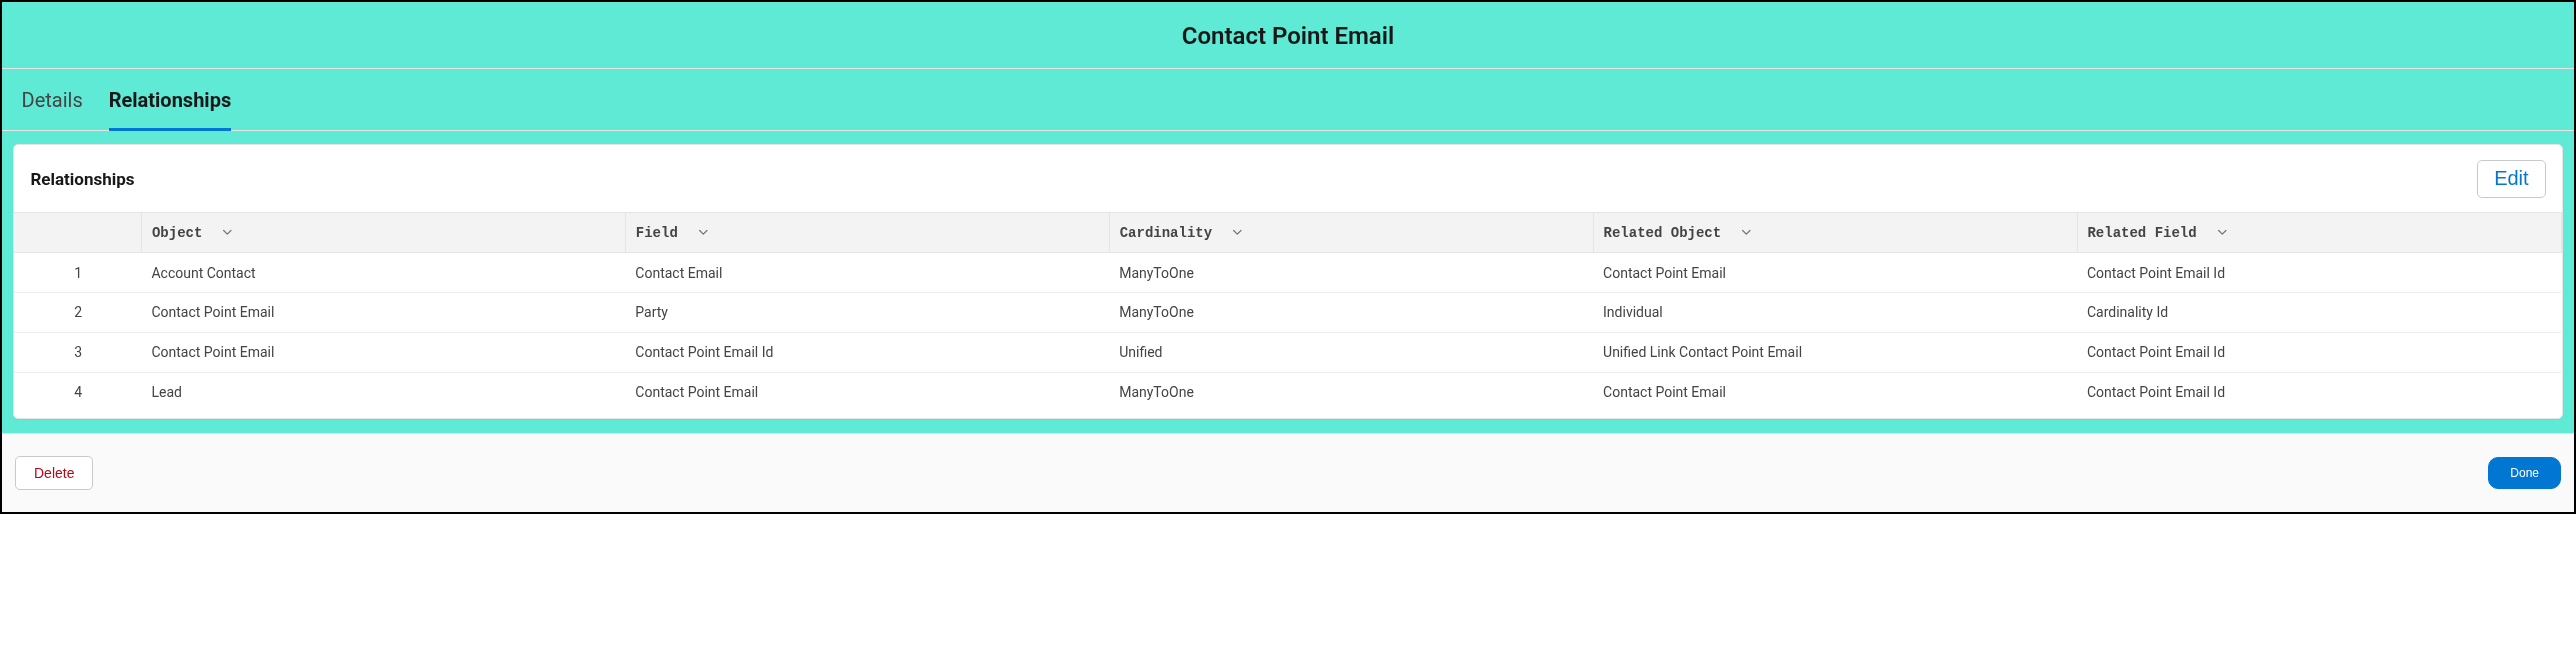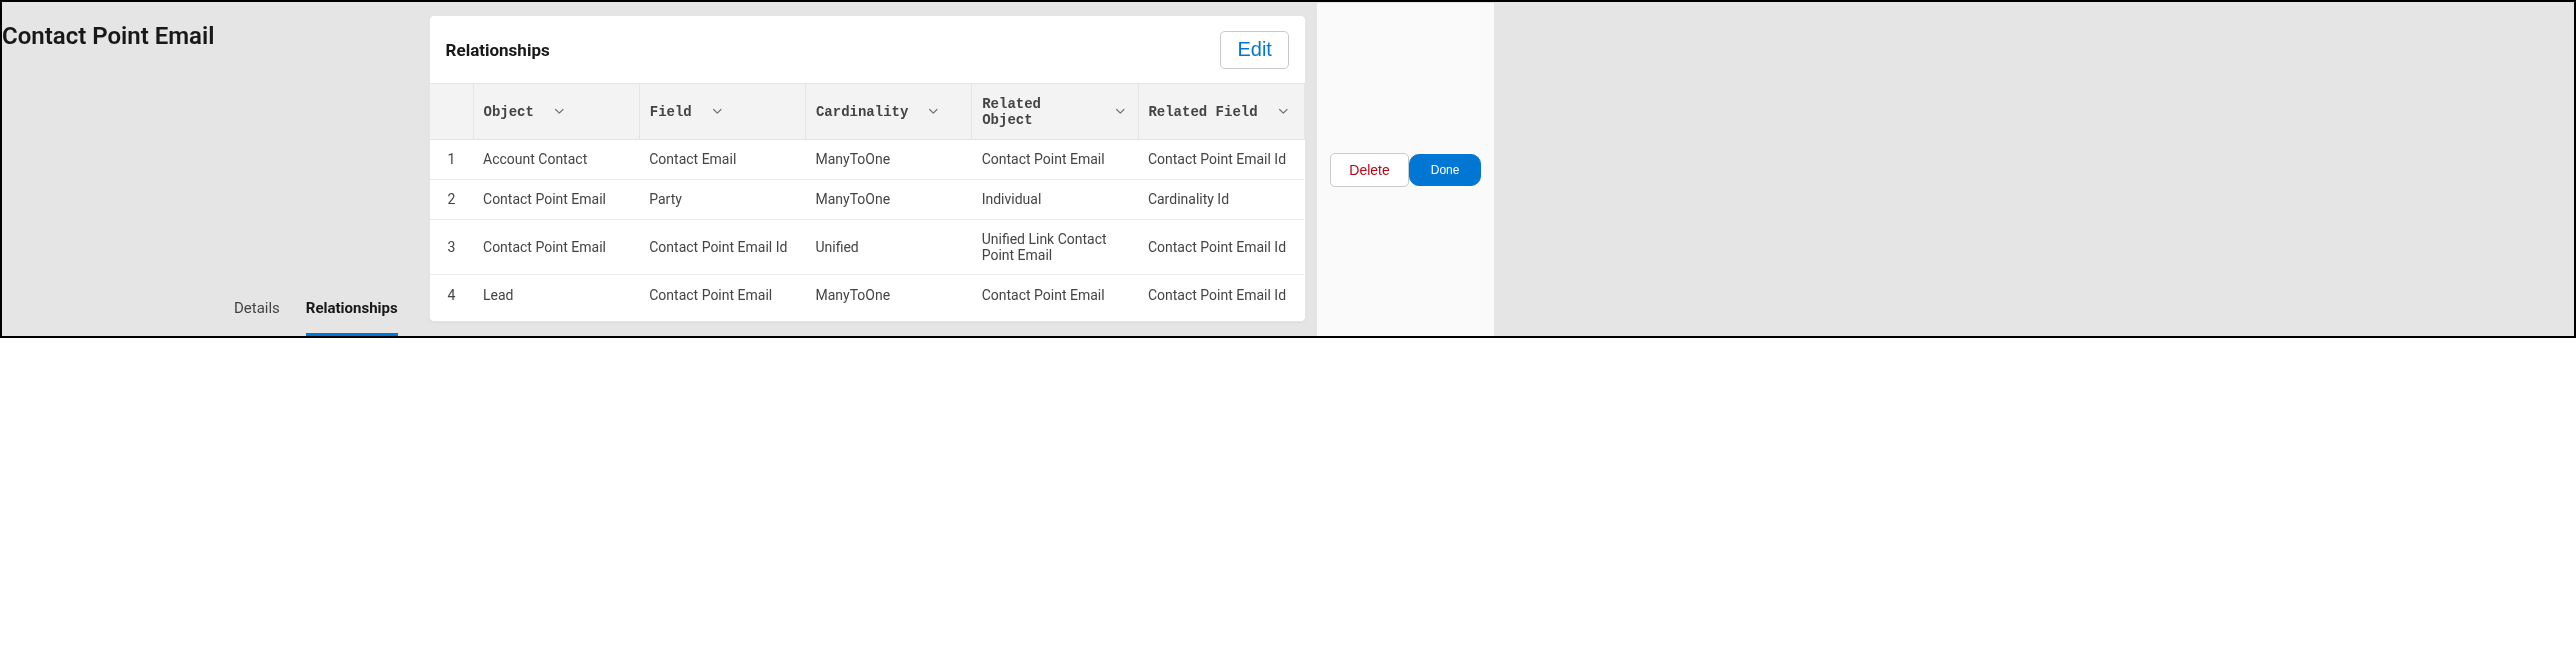--- a/index.html
+++ b/index.html
@@ -5,23 +5,23 @@
   * { box-sizing: border-box; }
   body {
     margin: 0;
     font-family: -apple-system, BlinkMacSystemFont, "Segoe UI", Roboto, Helvetica, Arial, sans-serif;
     background: #fff;
     color: #181818;
   }
   .window {
     width: 100%;
     border: 2.4px solid #000;
-    background: #e5e5e5;
-    display: flex;
-    flex-direction: row;
+    background: #5eead4;
+    display: flex;
+    flex-direction: column;
   }
 
   
   .header {
     padding: 19.5px 0 18px 0;
     text-align: center;
     border-bottom: 0.8px solid #e5e5e5;
   }
   .header-title {
     font-size: 24px;
@@ -32,21 +32,21 @@
   
   .tabs {
     display: flex;
     gap: 26px;
     padding: 0 19.5px;
     border-bottom: 0.8px solid #e5e5e5;
     align-items: flex-end;
   }
   .tab {
     padding: 19.5px 0 16px 0;
-    font-size: 15px;
+    font-size: 20px;
     color: #444;
     cursor: pointer;
     border-bottom: 3.2px solid transparent;
     margin-bottom: -0.8px;
   }
   .tab.active {
     font-weight: 700;
     color: #181818;
     border-bottom-color: #0176d3;
   }
@@ -137,21 +137,21 @@
     text-align: center;
     width: 49px;
   }
 
   .panel-bottom-space { height: 6.5px; }
 
   
   .footer {
     border-top: 0.8px solid #e5e5e5;
     background: #fafafa;
-    padding: 31px 13px;
+    padding: 22px 13px;
     display: flex;
     align-items: center;
     justify-content: space-between;
   }
   .delete-btn {
     border: 0.8px solid #c9c9c9;
     background: #fff;
     color: #ba0517;
     font-size: 14px;
     padding: 8px 18px;

